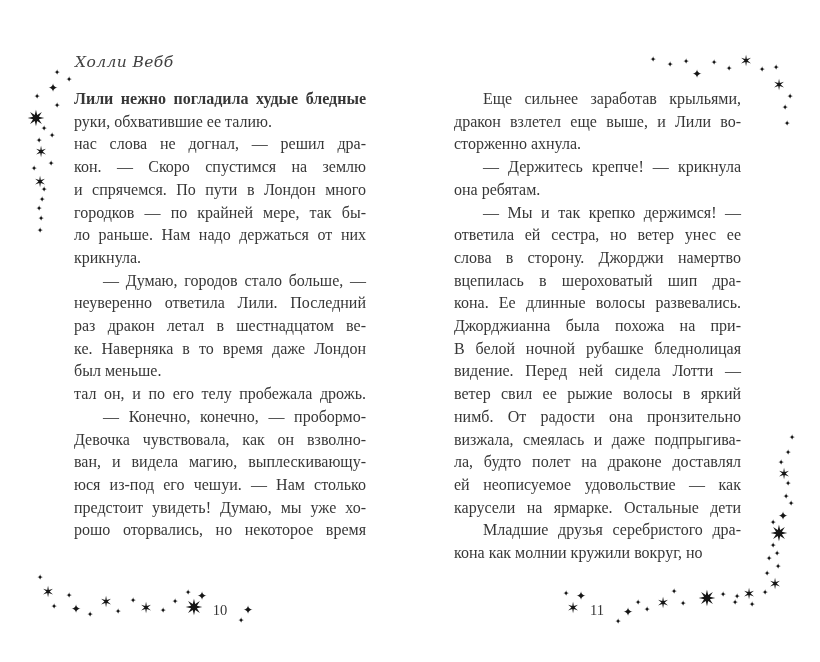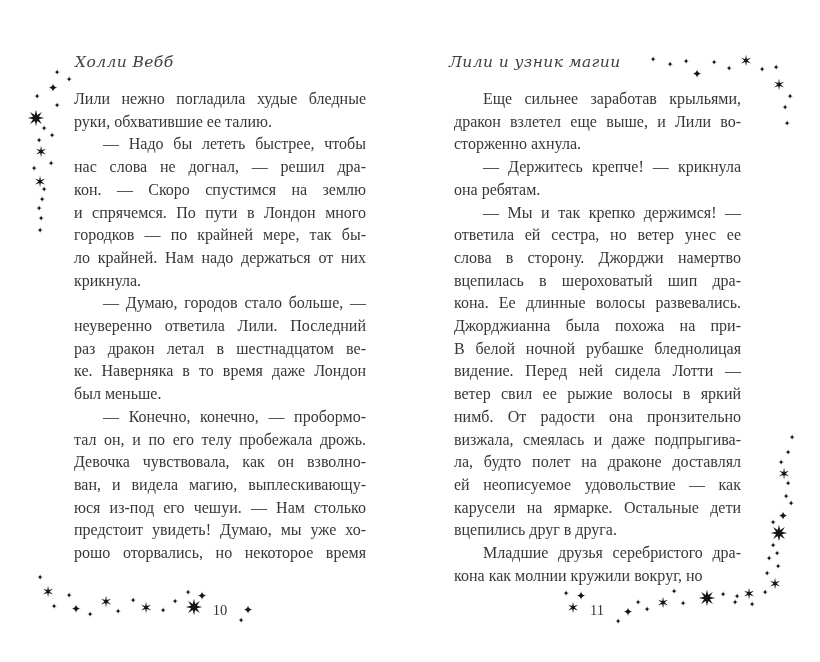--- a/index.html
+++ b/index.html
@@ -34,21 +34,21 @@
     font-size:16px;
     line-height:22.7px;
   }
   #text-left{left:74px;width:292px;}
   #text-right{left:454px;width:287px;}
   .line{
     text-align:justify;
     text-align-last:justify;
   }
   .line.first{text-indent:29px;}
-  .line.noindent{text-indent:0;}
+  .line.noindent{text-indent:0;font-weight:bold;}
   .line.last{text-align-last:left;}
   .page-number{
     position:absolute;top:602px;
     width:60px;text-align:center;
     font-size:14.5px;
     color:var(--text);
   }
   #num-left{left:190px;}
   #num-right{left:567px;}
   #stars{position:absolute;inset:0;pointer-events:none;}
@@ -61,39 +61,37 @@
   .star--dot{font-size:8px;}
   .star--sparkle{font-size:12px;}
   .star--star6{font-size:15px;}
   .star--burst8{font-size:22px;}
 </style>
 </head>
 <body>
 
 <div class="spread">
   <div class="page-header" id="header-left">Холли Вебб</div>
-  <div class="page-header" id="header-right">Лили и узник магии</div>
 
   <div class="page-text" id="text-left">
       <div class="line noindent">Лили нежно погладила худые бледные</div>
       <div class="line last">руки, обхватившие ее талию.</div>
-      <div class="line first">— Надо бы лететь быстрее, чтобы</div>
       <div class="line">нас слова не догнал, — решил дра-</div>
       <div class="line">кон. — Скоро спустимся на землю</div>
       <div class="line">и спрячемся. По пути в Лондон много</div>
       <div class="line">городков — по крайней мере, так бы-</div>
-      <div class="line">ло крайней. Нам надо держаться от них</div>
+      <div class="line">ло раньше. Нам надо держаться от них</div>
       <div class="line last">крикнула.</div>
       <div class="line first">— Думаю, городов стало больше, —</div>
       <div class="line">неуверенно ответила Лили. Последний</div>
       <div class="line">раз дракон летал в шестнадцатом ве-</div>
       <div class="line">ке. Наверняка в то время даже Лондон</div>
       <div class="line last">был меньше.</div>
+      <div class="line">тал он, и по его телу пробежала дрожь.</div>
       <div class="line first">— Конечно, конечно, — пробормо-</div>
-      <div class="line">тал он, и по его телу пробежала дрожь.</div>
       <div class="line">Девочка чувствовала, как он взволно-</div>
       <div class="line">ван, и видела магию, выплескивающу-</div>
       <div class="line">юся из-под его чешуи. — Нам столько</div>
       <div class="line">предстоит увидеть! Думаю, мы уже хо-</div>
       <div class="line">рошо оторвались, но некоторое время</div>
     </div>
   <div class="page-text" id="text-right">
       <div class="line first">Еще сильнее заработав крыльями,</div>
       <div class="line">дракон взлетел еще выше, и Лили во-</div>
       <div class="line last">сторженно ахнула.</div>
@@ -106,21 +104,20 @@
       <div class="line">кона. Ее длинные волосы развевались.</div>
       <div class="line">Джорджианна была похожа на при-</div>
       <div class="line">В белой ночной рубашке бледнолицая</div>
       <div class="line">видение. Перед ней сидела Лотти —</div>
       <div class="line">ветер свил ее рыжие волосы в яркий</div>
       <div class="line">нимб. От радости она пронзительно</div>
       <div class="line">визжала, смеялась и даже подпрыгива-</div>
       <div class="line">ла, будто полет на драконе доставлял</div>
       <div class="line">ей неописуемое удовольствие — как</div>
       <div class="line">карусели на ярмарке. Остальные дети</div>
-      <div class="line last">вцепились друг в друга.</div>
       <div class="line first">Младшие друзья серебристого дра-</div>
       <div class="line last">кона как молнии кружили вокруг, но</div>
     </div>
 
   <div class="page-number" id="num-left">10</div>
   <div class="page-number" id="num-right">11</div>
 
   <div id="stars">
       <span class="star star--dot" style="left: 57px; top: 73px;">✦</span>
       <span class="star star--dot" style="left: 69px; top: 80px;">✦</span>

